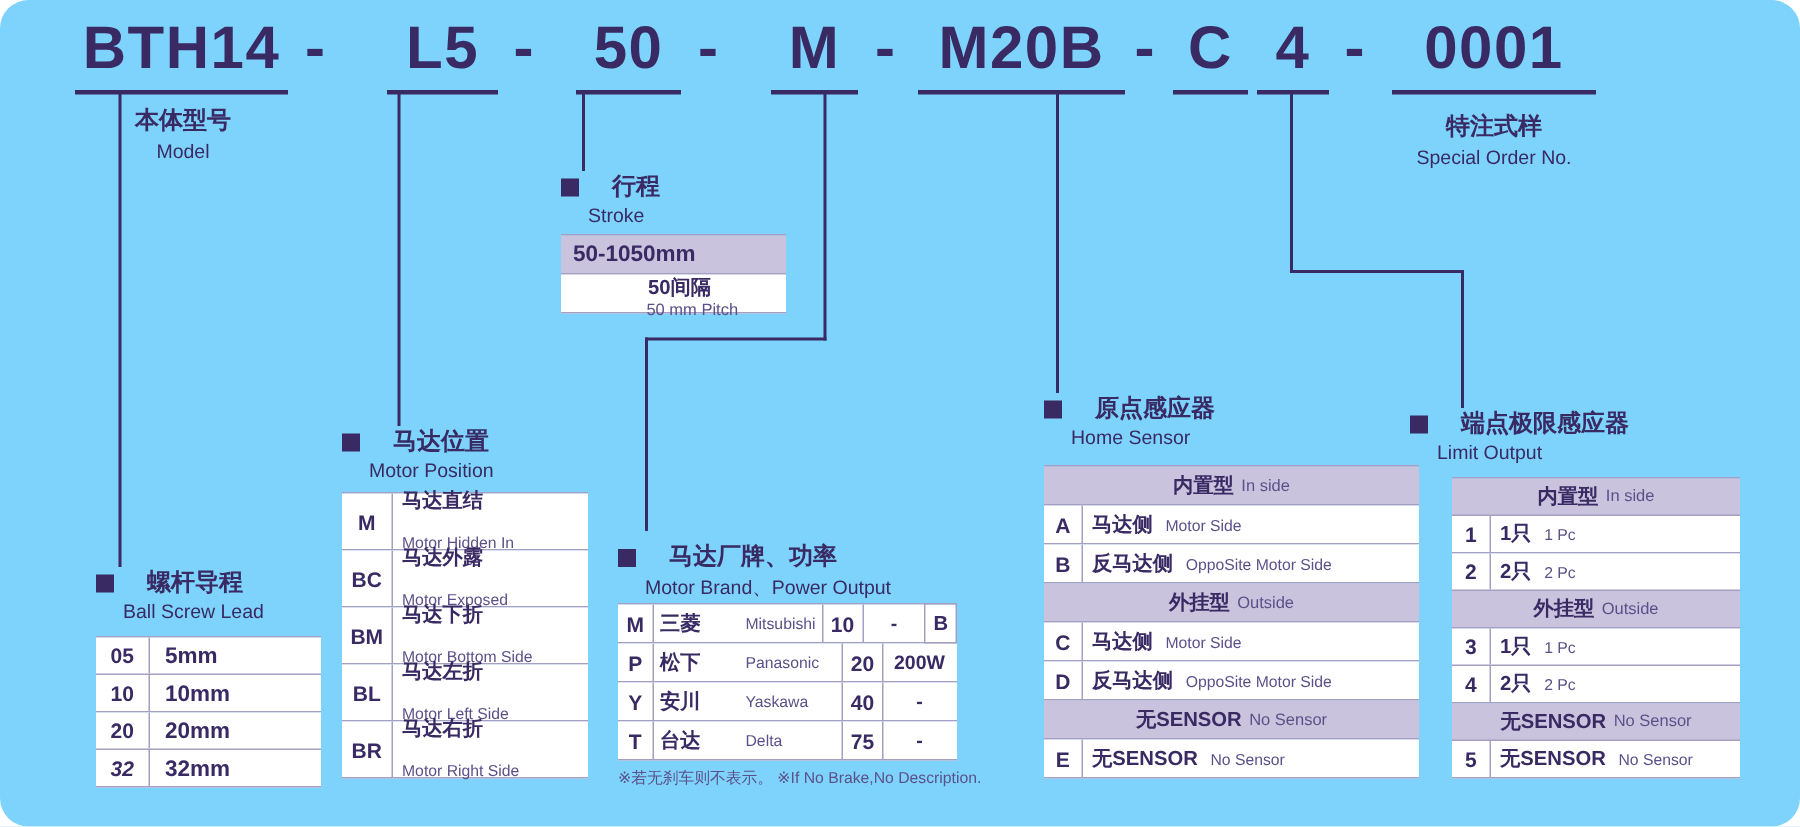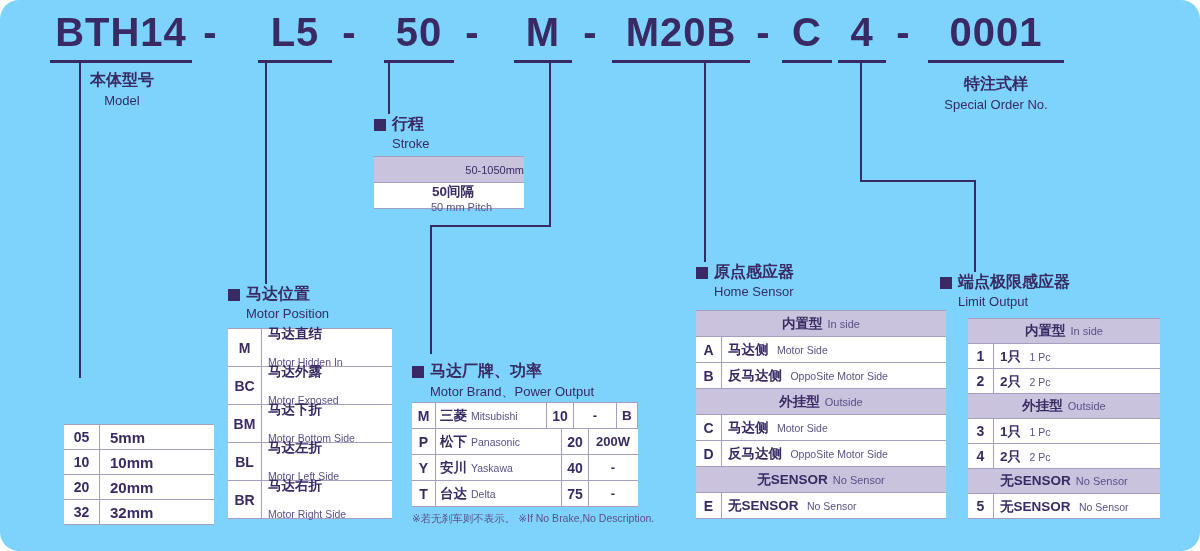--- a/index.html
+++ b/index.html
@@ -24,21 +24,21 @@
   .dash{
     position:absolute;top:4px;height:56px;line-height:56px;
     font-size:40px;font-weight:700;text-align:center;
   }
   
   .vline,.hline{position:absolute;background:var(--ink);}
   .vline{width:2px;}
   .hline{height:2px;}
   
   .sec{position:absolute;}
-  .sec-head{display:flex;align-items:center;gap:6px;}
+  .sec-head{display:flex;align-items:center;gap:22px;}
   .bul{display:inline-block;width:12px;height:12px;background:var(--ink);flex:0 0 auto;}
   .sec-zh{font-size:16px;font-weight:700;white-space:nowrap;}
   .sec-en{font-size:13px;margin-top:1px;padding-left:18px;white-space:nowrap;}
   .lbl{position:absolute;text-align:center;}
   .lbl .zh-big{font-size:16px;font-weight:700;}
   .lbl .en-sub{font-size:13px;margin-top:2px;}
   
   .tbl{position:absolute;border-top:1px solid var(--bd);box-sizing:border-box;}
   .tr{display:flex;align-items:center;border-bottom:1px solid var(--bd);box-sizing:border-box;background:#fff;}
   .h25{height:25px;} .h26{height:26px;} .h38{height:38px;}
@@ -49,28 +49,28 @@
   .zh{font-size:13.5px;font-weight:700;white-space:nowrap;}
   .en{font-size:10.5px;color:var(--soft);white-space:nowrap;}
   .stack .zh{display:block;line-height:1.25;}
   .stack .en{display:block;line-height:1.1;margin-top:14px;}
   .inline .en{margin-left:4px;}
   .hdr-zh{font-size:13.5px;font-weight:700;}
   .hdr-en{font-size:11px;color:var(--soft);margin-left:5px;}
   
   .b-code{width:24px;}
   .b-brand{width:126px;align-self:stretch;display:flex;align-items:center;padding:0 4px;
-           border-right:1px solid var(--bd);box-sizing:border-box;}
+           border-right:1px solid var(--bd);box-sizing:border-box;gap:26px;}
   .b-pc{width:27px;}
   .b-pw{width:48px;align-self:stretch;display:flex;align-items:center;justify-content:center;
         font-size:13px;font-weight:700;}
   .b-brake{width:25px;align-self:stretch;display:flex;align-items:center;justify-content:center;
         font-size:13.5px;font-weight:700;border:1px solid var(--bd);margin-top:-1px;margin-bottom:-1px;box-sizing:border-box;}
   .foot{position:absolute;font-size:10.5px;color:var(--soft);white-space:nowrap;}
-  .stroke-r1{padding-left:8px;font-size:11px;font-weight:400;justify-content:flex-end;}
+  .stroke-r1{padding-left:8px;font-size:15px;font-weight:700;justify-content:flex-start;}
   .stroke-r2{padding-left:8px;justify-content:flex-start;flex-direction:column;}
   .lead-val{padding-left:10px;font-size:15px;font-weight:700;}
 </style>
 </head>
 <body>
 
 <div class="canvas">
 
   <div class="vline" style="left:79px;top:62px;height:316px;"></div>
   <div class="vline" style="left:265px;top:62px;height:222px;"></div>
@@ -162,35 +162,42 @@
     </div>
     <div class="tr h38">
       <div class="cc" style="width:34px;">BR</div>
       <div class="dc stack">
         <span class="zh">马达右折</span>
         <span class="en">Motor Right Side</span>
       </div>
     </div>
   </div>
 
+  <div class="sec" style="left:64px;top:378px;">
+    <div class="sec-head">
+      <span class="bul"></span>
+      <span class="sec-zh">螺杆导程</span>
+    </div>
+    <div class="sec-en">Ball Screw Lead</div>
+  </div>
   <div class="tbl" style="left:64px;top:424px;width:150px;">
     <div class="tr h25">
       <div class="cc" style="width:36px;">05</div>
       <div class="dc lead-val">5mm</div>
     </div>
     <div class="tr h25">
       <div class="cc" style="width:36px;">10</div>
       <div class="dc lead-val">10mm</div>
     </div>
     <div class="tr h25">
       <div class="cc" style="width:36px;">20</div>
       <div class="dc lead-val">20mm</div>
     </div>
     <div class="tr h25">
-      <div class="cc" style="width:36px;">32</div>
+      <div class="cc" style="width:36px;font-style:italic;">32</div>
       <div class="dc lead-val">32mm</div>
     </div>
   </div>
 
   <div class="sec" style="left:412px;top:361px;">
     <div class="sec-head">
       <span class="bul"></span>
       <span class="sec-zh">马达厂牌、功率</span>
     </div>
     <div class="sec-en">Motor Brand、Power Output</div>

